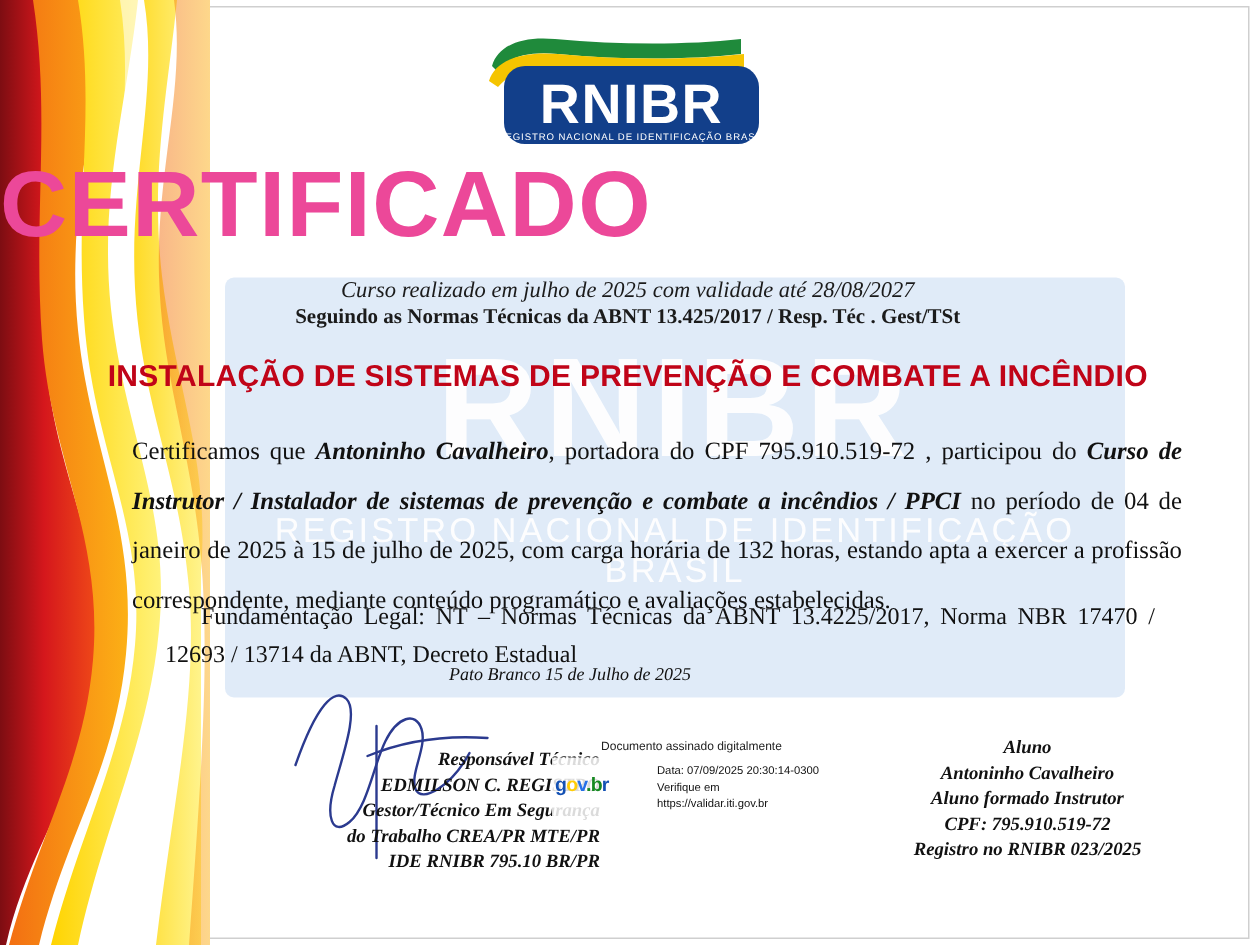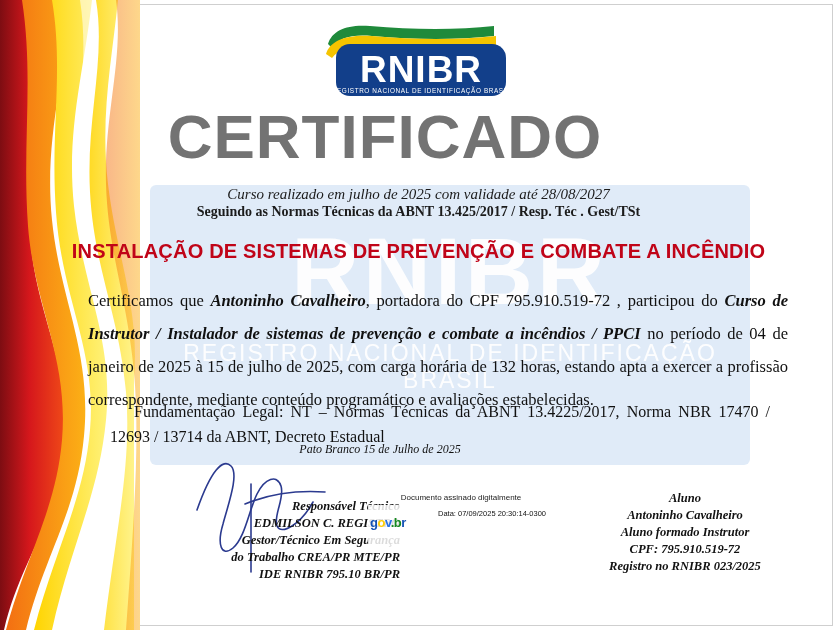--- a/index.html
+++ b/index.html
@@ -59,25 +59,24 @@
   }
   
   .content{position:absolute;left:0;top:0;width:837px;height:630px;}
   
   .logo{
     position:absolute;left:318px;top:18px;width:200px;height:86px;
   }
   .logo svg{display:block;}
   .title{
     position:absolute;left:0;top:106px;width:770px;
-    text-align:center;
     font-family:"Liberation Sans", sans-serif;
     font-weight:bold;
     font-size:62px;
-    color:#737373;
+    color:#ec4899;
     letter-spacing:1px;
     line-height:1;
   }
   .subtitle1{
     position:absolute;left:0;top:186px;width:837px;
     text-align:center;
     font-style:italic;font-weight:normal;
     font-size:15px;color:#1b1b1b;
   }
   .subtitle2{
@@ -250,17 +249,18 @@
       <div>Registro no RNIBR 023/2025</div>
     </div>
 
     <div class="gov-stamp">
       <div class="gov-head">Documento assinado digitalmente</div>
       <div class="gov-logo">
         <span class="g">g</span><span class="o">o</span><span class="v">v</span><span class="b">.b</span><span class="r">r</span>
       </div>
       <div class="gov-lines">
         <div>Data: 07/09/2025 20:30:14-0300</div>
+        <div>Verifique em https://validar.iti.gov.br</div>
       </div>
     </div>
 
   </div>
 </div>
 
 </body></html>

